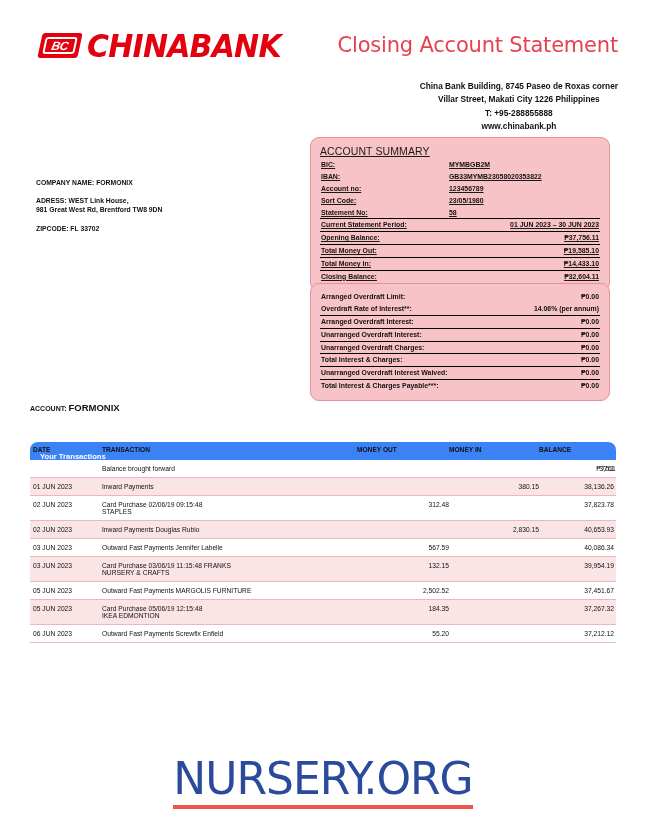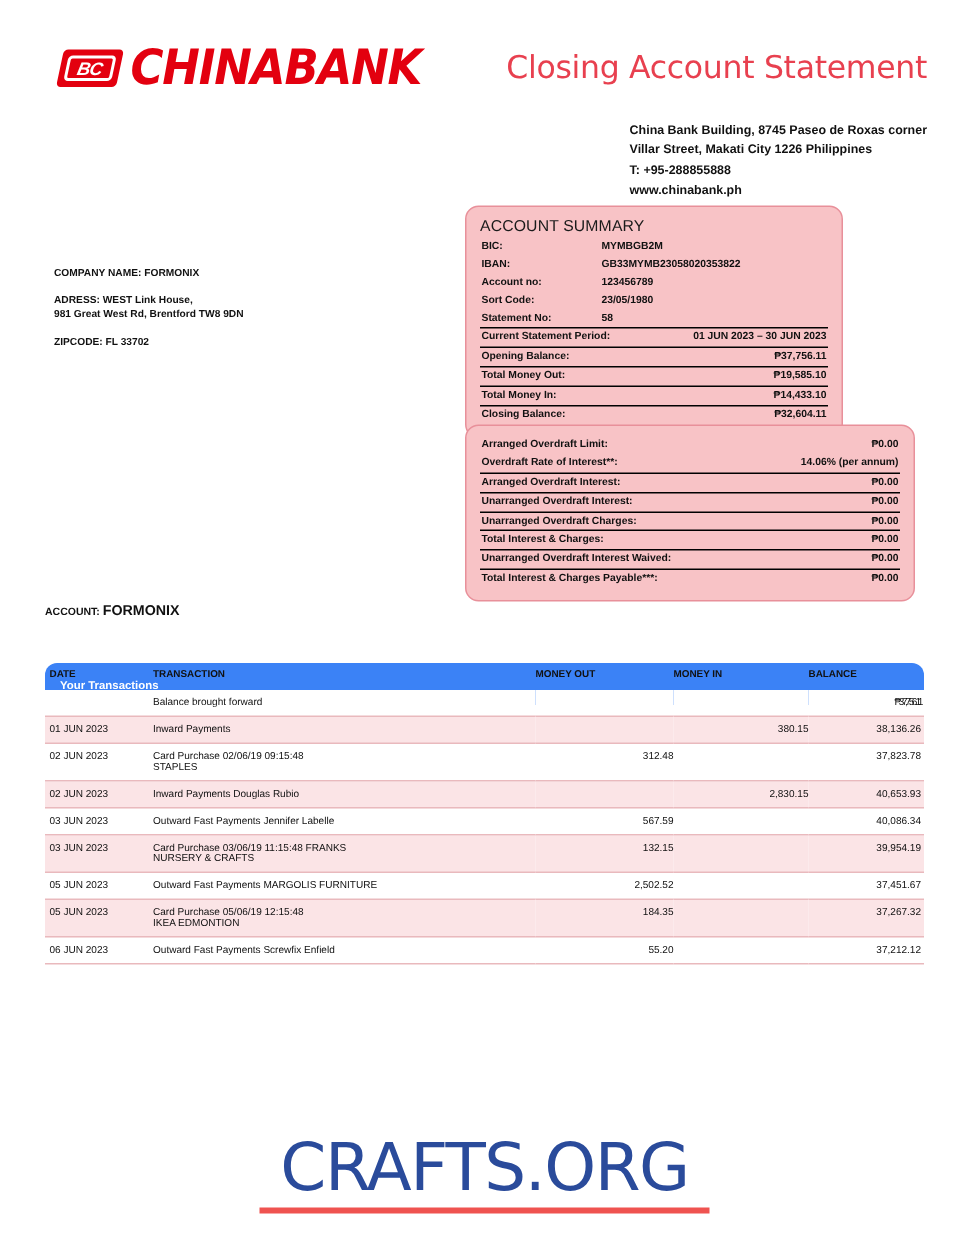--- a/index.html
+++ b/index.html
@@ -51,21 +51,21 @@
   }
   .doc-title {
     position: absolute; right: 28px; top: 33px;
     color: #e8404f;
     font-size: 21px;
     letter-spacing: -0.2px;
     font-family: "DejaVu Sans", sans-serif;
   }
   .bank-address {
     position: absolute; right: 28px; top: 80px;
-    text-align: left;
+    text-align: center;
     font-size: 8.3px;
     font-weight: bold;
     line-height: 1.62;
     color: #111;
   }
 
   
   .company-block {
     position: absolute; left: 36px; top: 178px;
     font-size: 6.8px; font-weight: bold; color: #111;
@@ -93,21 +93,21 @@
     display: flex; justify-content: space-between; align-items: baseline;
     font-size: 6.9px; font-weight: bold; color: #111;
     line-height: 1.72;
     padding: 0 1px;
   }
   .prow.ruled { border-top: 0.9px solid #000000; }
   .prow .lbl { white-space: nowrap; }
   .prow .val { white-space: nowrap; text-align: right; }
   .prow.kv .val { min-width: 150px; text-align: left; }
 
-  #summary-panel { left: 310px; top: 137px; width: 252px; }
+  #summary-panel { left: 310px; top: 137px; width: 300px; text-decoration: underline; }
   #overdraft-panel { left: 310px; top: 283px; width: 300px; }
 
   
   .account-line {
     position: absolute; left: 30px; top: 402px;
     font-size: 7px; font-weight: bold; color: #111;
   }
   .account-line .acct-name { font-size: 9.5px; font-weight: bold; }
 
   
@@ -378,17 +378,17 @@
         <td class="col-date">06 JUN 2023</td>
         <td class="col-desc">Outward Fast Payments Screwfix Enfield</td>
         <td class="col-out">55.20</td>
         <td class="col-in"></td>
         <td class="col-bal">37,212.12</td>
       </tr>
     </tbody>
   </table>
 
   <div class="footer-logo">
-    <div class="fl-text">CRAFTS.ORG</div>
+    <div class="fl-text">NURSERY.ORG</div>
     <div class="fl-bar"></div>
   </div>
 
 </div>
 
 </body></html>

